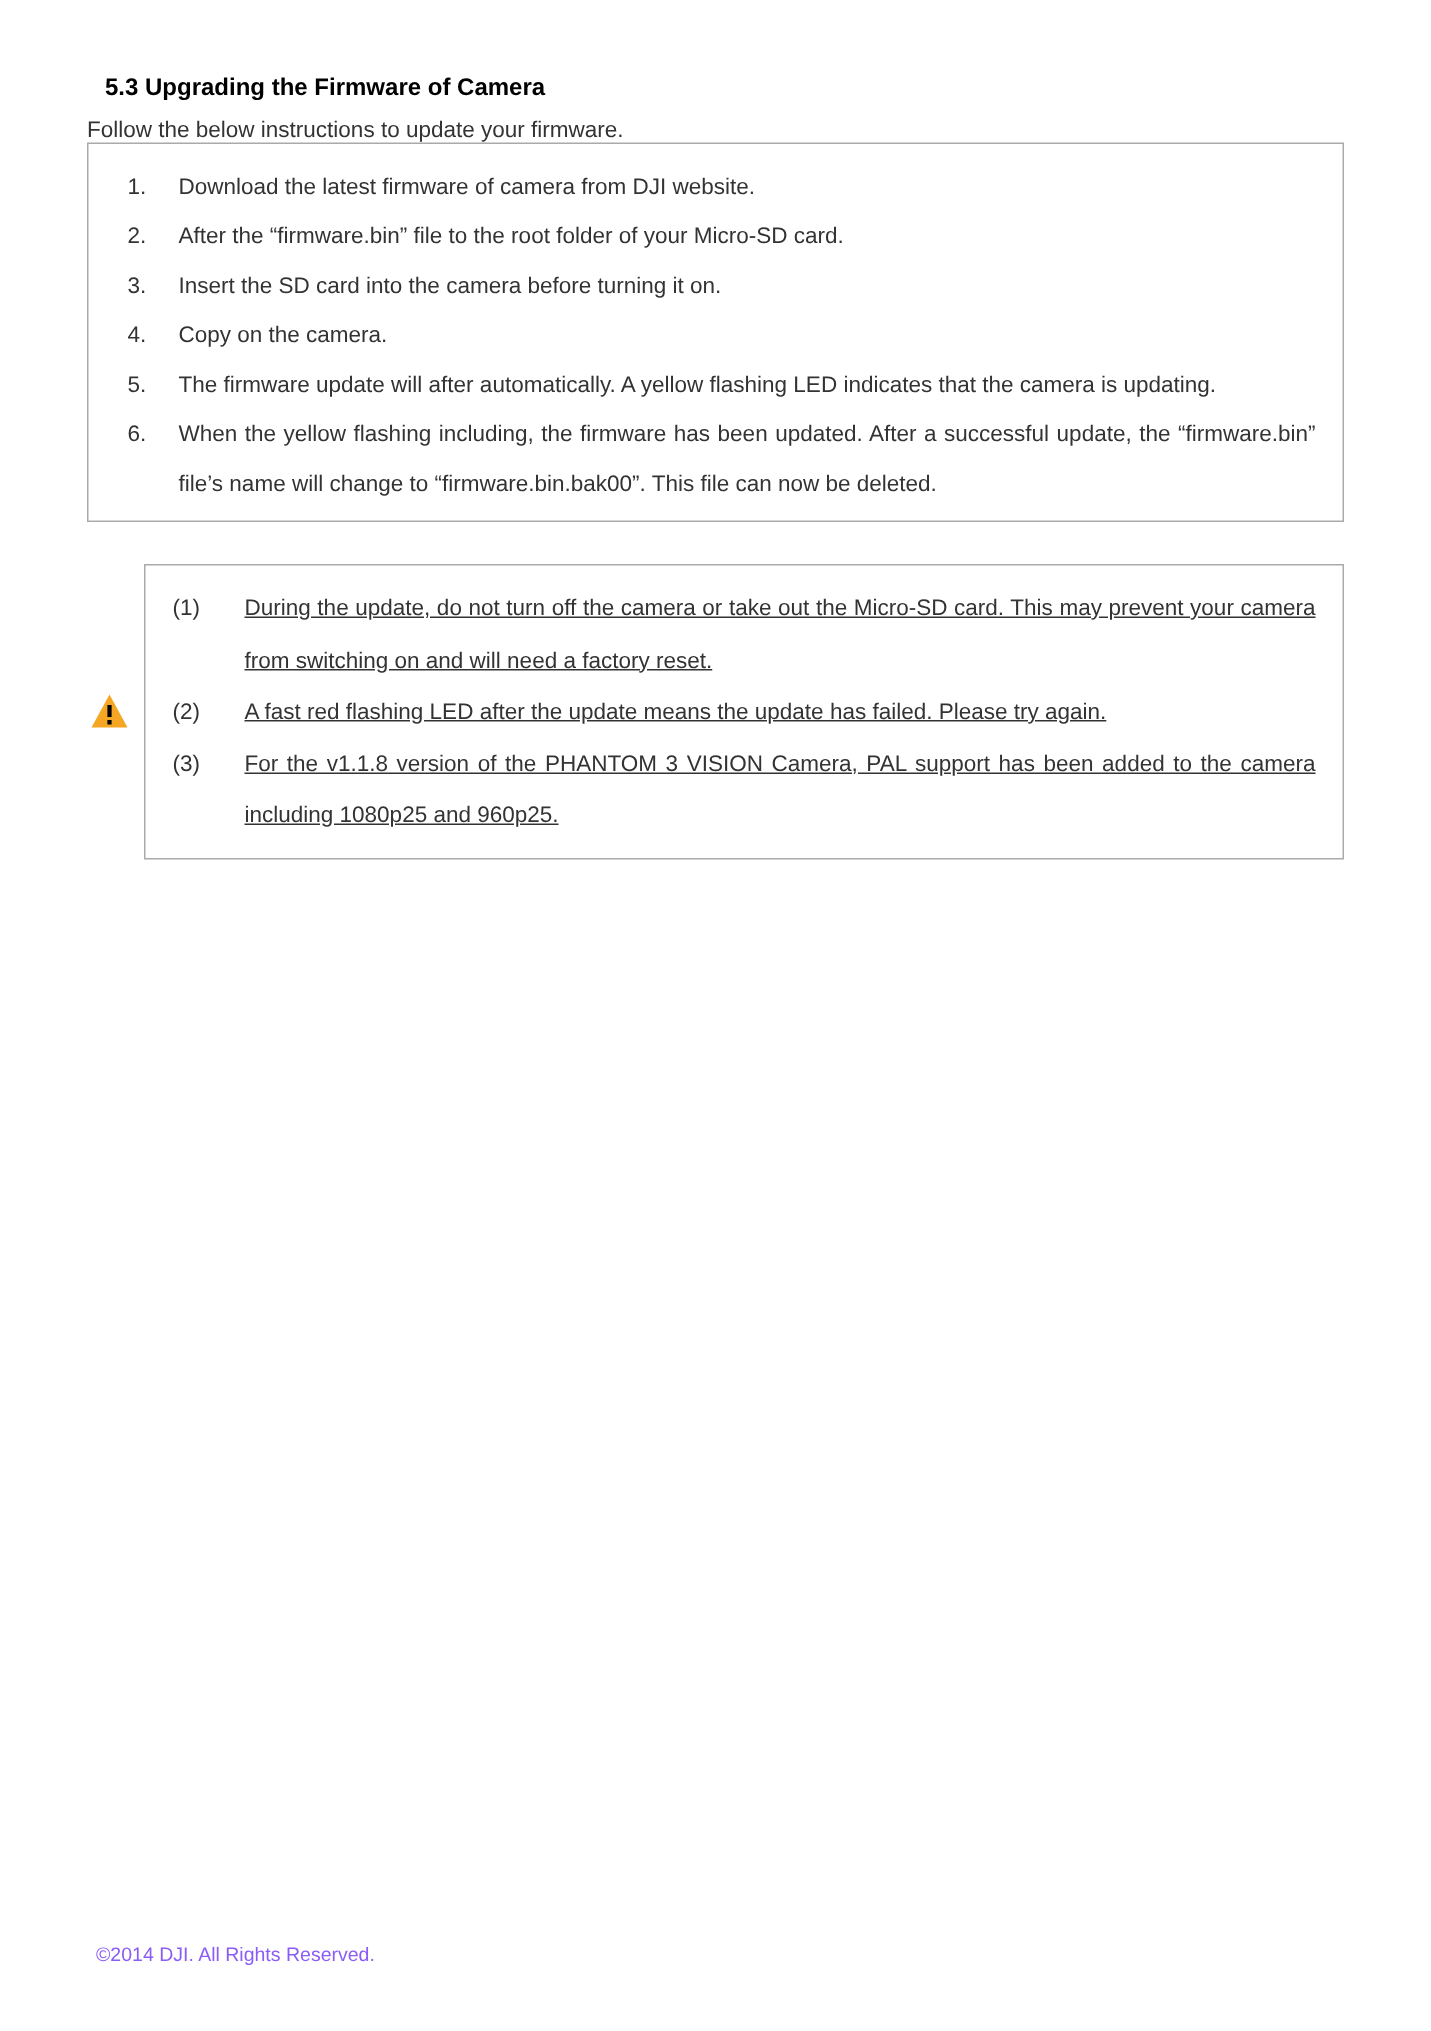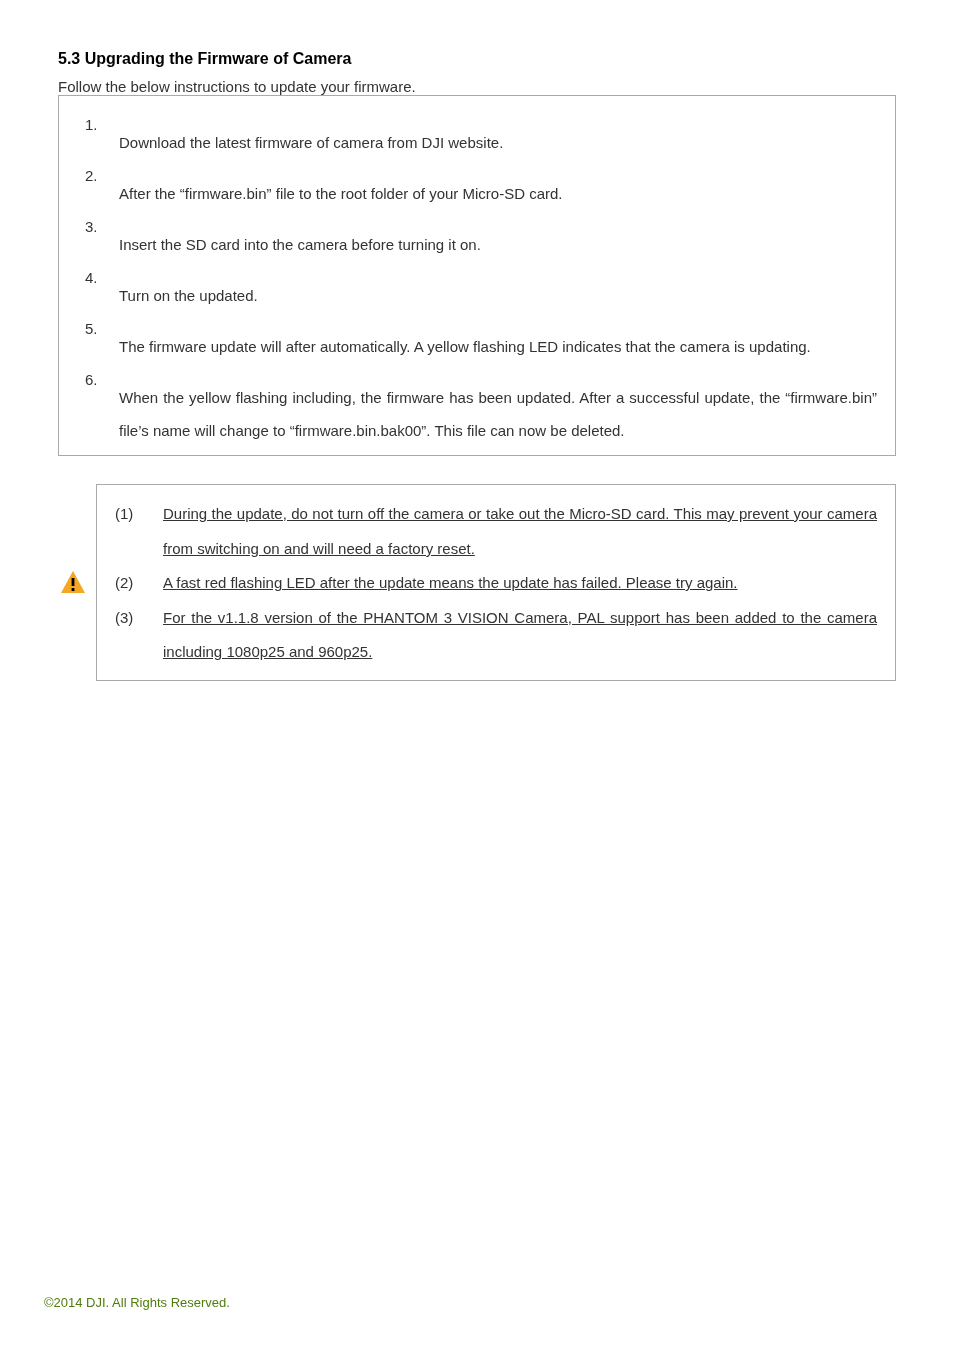--- a/index.html
+++ b/index.html
@@ -15,20 +15,21 @@
       width: 954px;
       height: 1354px;
       position: relative;
       padding: 50px 58px 0 58px;
     }
     .section-heading {
       font-size: 16px;
       font-weight: bold;
       color: #000;
       margin-bottom: 10px;
+      margin-left: 12px;
     }
     .intro-text {
       font-size: 15px;
       color: #333;
     }
     .steps-box {
       border: 1px solid #aaa;
       padding: 12px 18px 8px 18px;
       margin-bottom: 28px;
     }
@@ -38,21 +39,20 @@
       align-items: flex-start;
     }
     .step-num {
       width: 42px;
       flex-shrink: 0;
       text-align: left;
       padding-left: 8px;
     }
     .step-text {
       flex: 1;
-      margin-top: 18px;
     }
     .step-text.justify {
       text-align: justify;
       text-justify: inter-word;
     }
     .warning-container {
       display: flex;
       align-items: center;
     }
     .warning-icon-col {
@@ -82,23 +82,23 @@
       flex: 1;
       text-decoration: underline;
     }
     .warning-text.justify {
       text-align: justify;
       text-justify: inter-word;
     }
     .footer {
       position: absolute;
       bottom: 44px;
-      left: 44px;
+      left: 64px;
       font-size: 13px;
-      color: #4d7c0f;
+      color: #8b5cf6;
     }
   </style>
 </head>
 <body>
 
 <div class="section-heading">5.3 Upgrading the Firmware of Camera</div>
 <div class="intro-text">Follow the below instructions to update your firmware.</div>
 
 <div class="steps-box">
   <div class="step-row">
@@ -108,21 +108,21 @@
   <div class="step-row">
     <div class="step-num">2.</div>
     <div class="step-text">After the “firmware.bin” file to the root folder of your Micro-SD card.</div>
   </div>
   <div class="step-row">
     <div class="step-num">3.</div>
     <div class="step-text">Insert the SD card into the camera before turning it on.</div>
   </div>
   <div class="step-row">
     <div class="step-num">4.</div>
-    <div class="step-text">Turn on the updated.</div>
+    <div class="step-text">Copy on the camera.</div>
   </div>
   <div class="step-row">
     <div class="step-num">5.</div>
     <div class="step-text">The firmware update will after automatically. A yellow flashing LED indicates that the camera is updating.</div>
   </div>
   <div class="step-row">
     <div class="step-num">6.</div>
     <div class="step-text justify">When the yellow flashing including, the firmware has been updated. After a successful update, the “firmware.bin” file’s name will change to “firmware.bin.bak00”. This file can now be deleted.</div>
   </div>
 </div>

